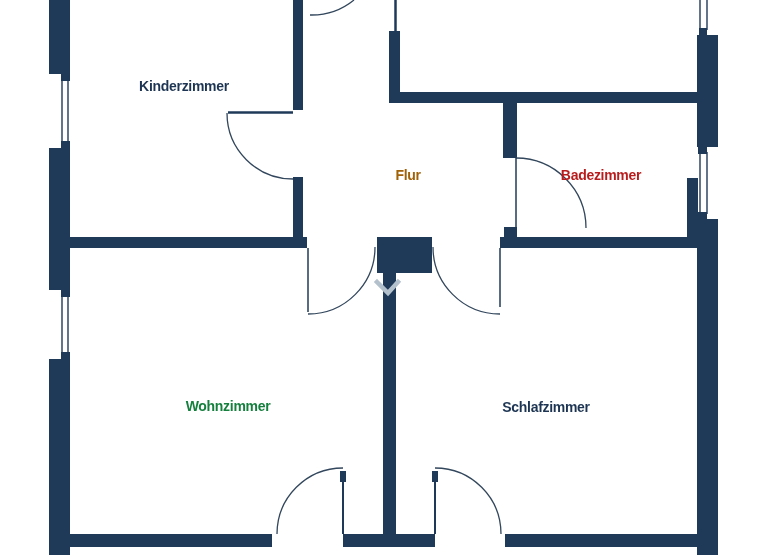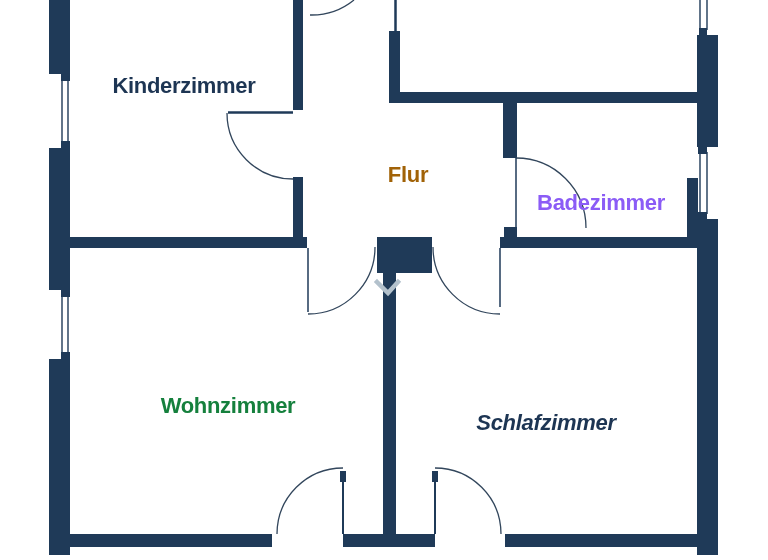--- a/index.html
+++ b/index.html
@@ -19,21 +19,21 @@
     position: absolute;
     left: 0;
     top: 0;
     width: 768px;
     height: 560px;
     display: block;
   }
   .room-label {
     position: absolute;
     transform: translate(-50%, -50%);
-    font-size: 22px;
+    font-size: 14px;
     font-weight: 700;
     letter-spacing: -0.3px;
     color: #1d3553;
     white-space: nowrap;
     user-select: none;
   }
 </style>
 </head>
 <body>
 
@@ -97,16 +97,16 @@
         <rect x="340" y="471" width="6" height="11" fill="#1f3a58"></rect>
         <rect x="432" y="471" width="6" height="11" fill="#1f3a58"></rect>
       </g>
     <g>
         <polyline points="377,282 388,293 398,282" fill="none" stroke="#b3c1cc" stroke-width="4.5" stroke-linecap="square"></polyline>
       </g>
   </svg>
 
   <div class="room-label" style="left: 184px; top: 86px; color: rgb(29, 53, 83);">Kinderzimmer</div>
   <div class="room-label" style="left: 408px; top: 175px; color: #a16207;">Flur</div>
-  <div class="room-label" style="left: 601px; top: 175px; color: #8b5cf6; margin-top: 28px;">Badezimmer</div>
+  <div class="room-label" style="left: 601px; top: 175px; color: #b91c1c;">Badezimmer</div>
   <div class="room-label" style="left: 228px; top: 406px; color: #15803d;">Wohnzimmer</div>
-  <div class="room-label" style="left: 546px; top: 423px; color: rgb(29, 53, 83); font-style: italic;">Schlafzimmer</div>
+  <div class="room-label" style="left: 546px; top: 407px; color: rgb(29, 53, 83);">Schlafzimmer</div>
 </div>
 
 </body></html>

